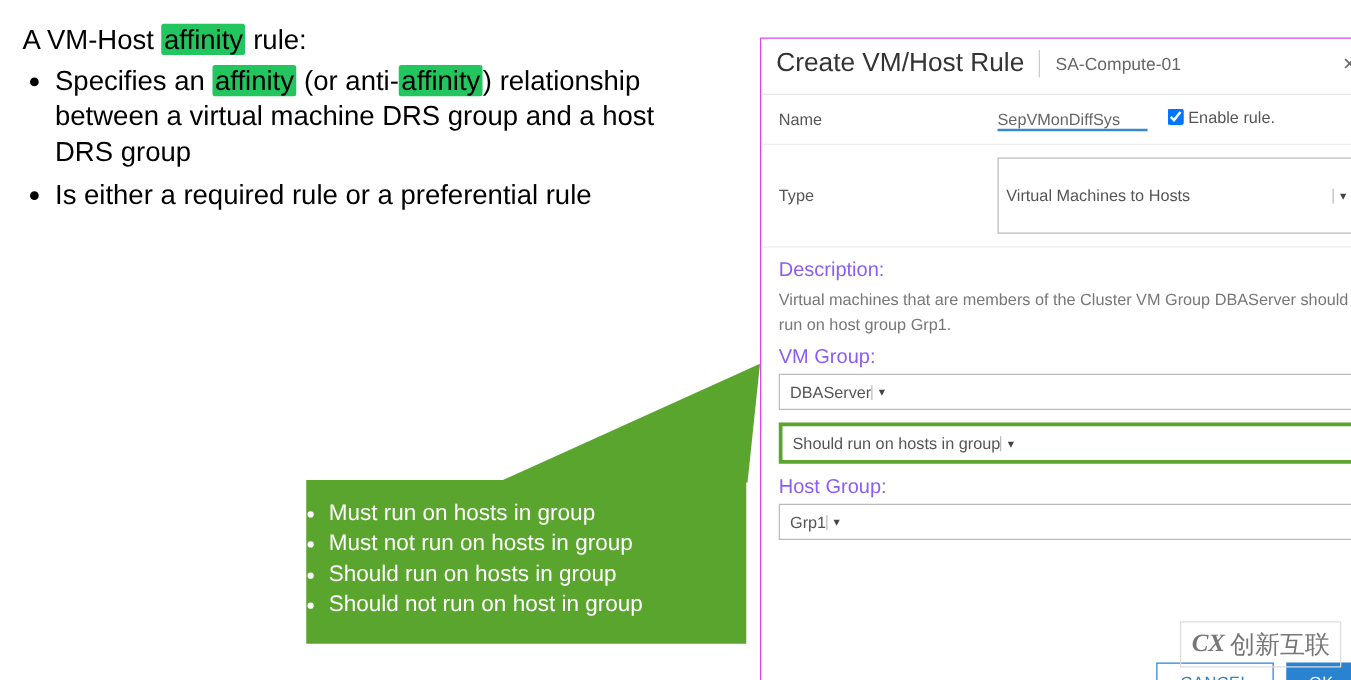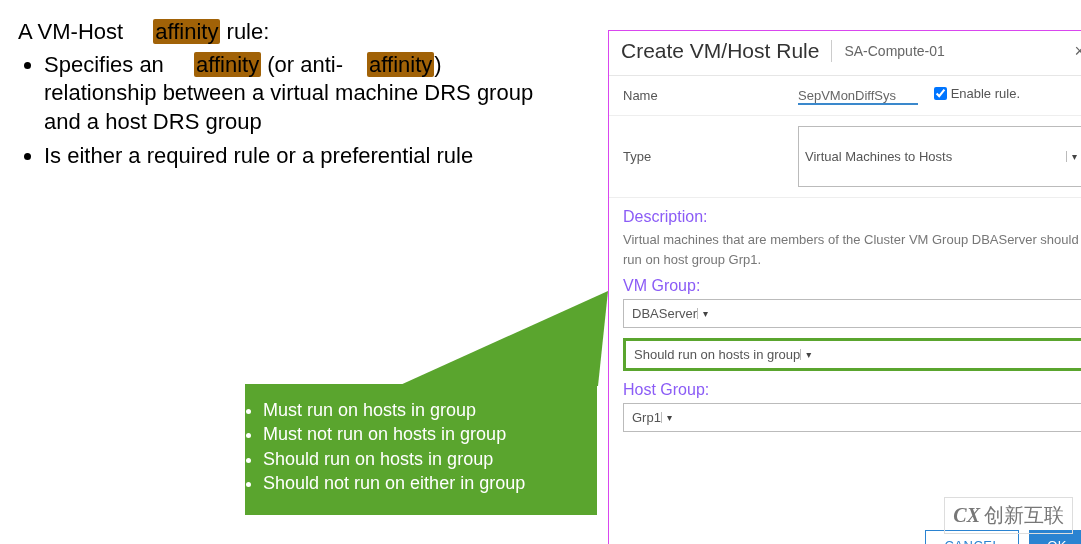--- a/index.html
+++ b/index.html
@@ -23,24 +23,23 @@
       line-height: 1.3;
     }
     .left-text .intro { margin-bottom: 2px; }
     .left-text ul {
       margin-left: 26px;
       margin-top: 4px;
       list-style: disc;
     }
     .left-text li { margin-bottom: 6px; }
     .hl {
-      background: #a16207;
+      background: #22c55e;
       padding: 0 2px;
       border-radius: 2px;
-      margin-left: 24px;
     }
     
     
     .dialog {
       position: absolute;
       top: 30px;
       left: 608px;
       width: 492px;
       background: #fff;
       border: 1px solid #d946ef;
@@ -302,20 +301,20 @@
     <button class="btn btn-cancel">CANCEL</button>
     <button class="btn btn-ok">OK</button>
   </div>
 </div>
 
 <div class="tooltip-box">
   <ul>
     <li>Must run on hosts in group</li>
     <li>Must not run on hosts in group</li>
     <li>Should run on hosts in group</li>
-    <li>Should not run on either in group</li>
+    <li>Should not run on host in group</li>
   </ul>
 </div>
 
 <div class="watermark">
   <span class="cx">CX</span>
   <span>创新互联</span>
 </div>
 
 </body></html>

